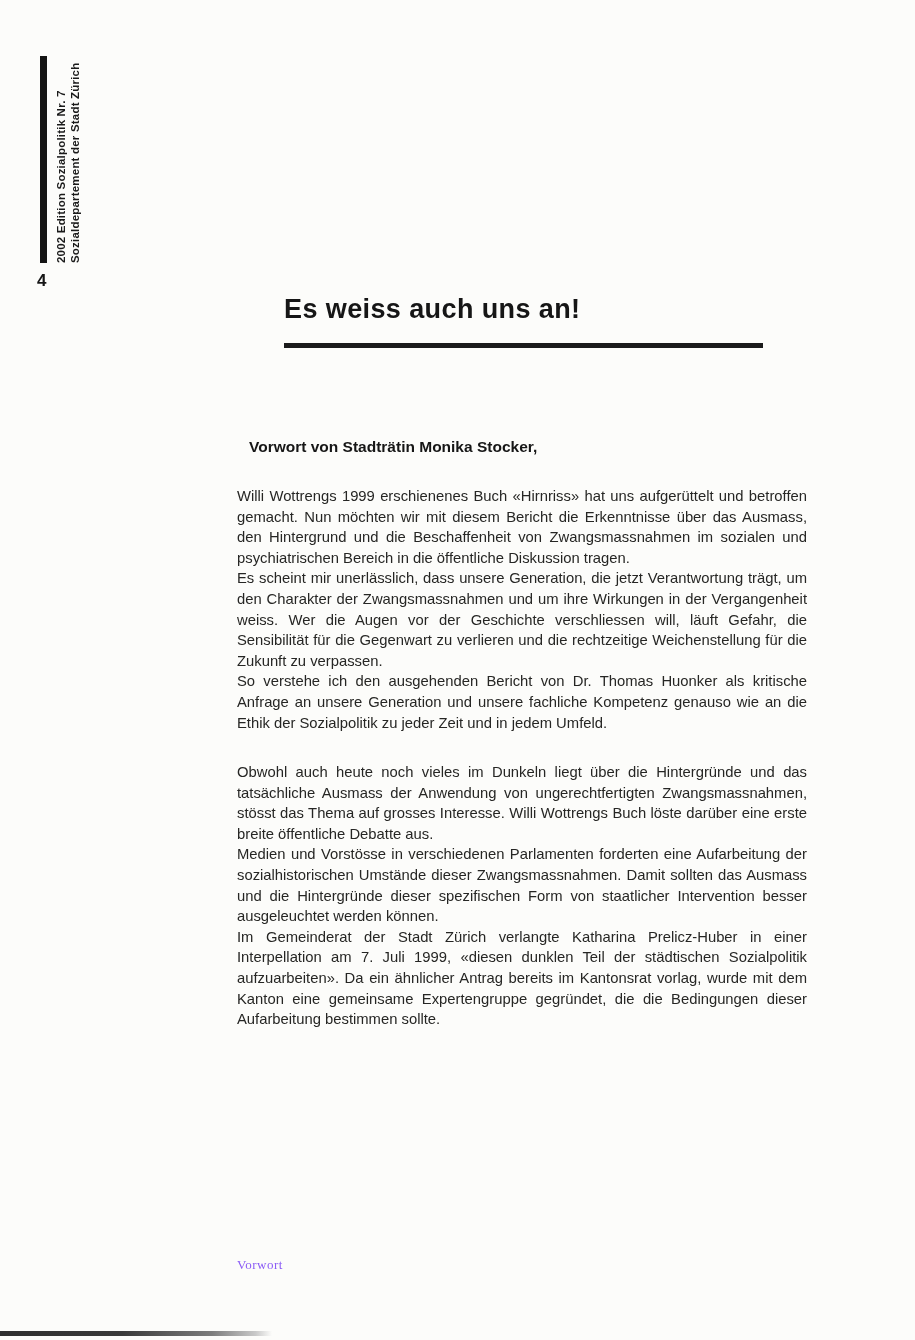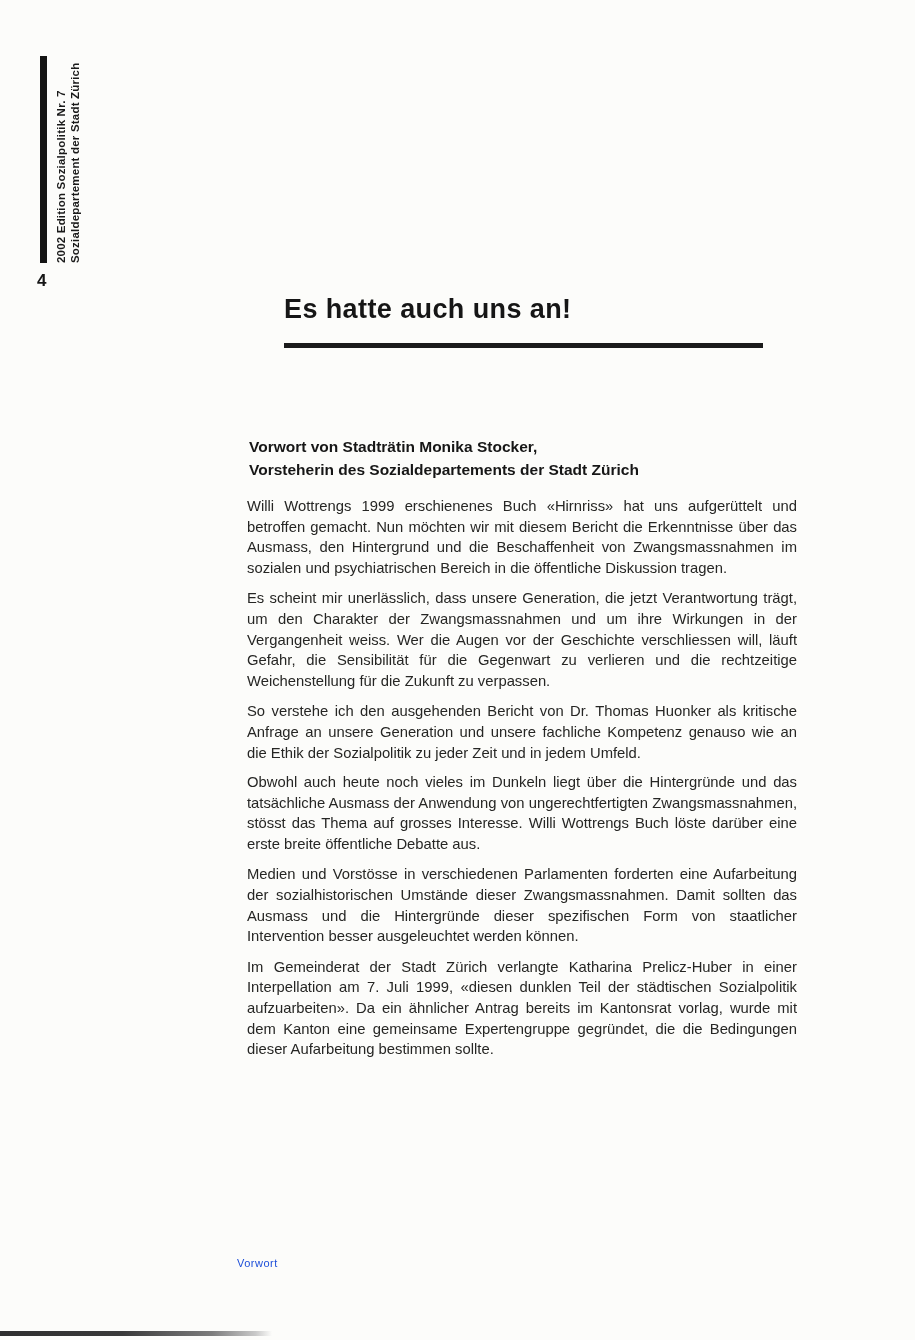--- a/index.html
+++ b/index.html
@@ -85,29 +85,30 @@
     position: absolute;
     left: 237px;
     width: 570px;
     font-size: 14.8px;
     line-height: 20.6px;
     text-align: justify;
     color: #262624;
   }
   .body-block-1 { top: 486px; }
   .body-block-2 { top: 762px; }
-  .body-block p { margin: 10px; }
+  .body-block p { margin: 0; }
   
   .footer-label {
     position: absolute;
     left: 237px;
     top: 1257px;
-    font-size: 11px;
+    font-size: 13px;
     letter-spacing: 0.5px;
-    color: #1d4ed8;
+    color: #8b5cf6;
+    font-family: Liberation Serif, serif;
   }
   
   .bottom-bar {
     position: absolute;
     left: 0;
     top: 1331px;
     width: 272px;
     height: 5px;
     background: linear-gradient(90deg, #2f2f2f 0%, #3a3a3a 45%, #7d7d7d 78%, #c9c9c9 94%, rgba(201,201,201,0) 100%);
   }
@@ -119,26 +120,25 @@
 
   <div class="sidebar-bar"></div>
 
   <div class="sidebar-rotated">
     <span>2002 Edition Sozialpolitik Nr. 7</span>
     <span>Sozialdepartement der Stadt Zürich</span>
   </div>
 
   <div class="page-number">4</div>
 
-  <h1 class="doc-title">Es hatte auch uns an!</h1>
+  <h1 class="doc-title">Es weiss auch uns an!</h1>
   <div class="title-rule"></div>
 
   <h2 class="preface-heading">
     <span>Vorwort von Stadträtin Monika Stocker,</span><br>
-    <span>Vorsteherin des Sozialdepartements der Stadt Zürich</span>
   </h2>
 
   <div class="body-block body-block-1">
     <p>Willi Wottrengs 1999 erschienenes Buch «Hirnriss» hat uns aufgerüttelt und betroffen gemacht. Nun möchten wir mit diesem Bericht die Erkenntnisse über das Ausmass, den Hintergrund und die Beschaffenheit von Zwangsmassnahmen im sozialen und psychiatrischen Bereich in die öffentliche Diskussion tragen.</p>
     <p>Es scheint mir unerlässlich, dass unsere Generation, die jetzt Verantwortung trägt, um den Charakter der Zwangsmassnahmen und um ihre Wirkungen in der Vergangenheit weiss. Wer die Augen vor der Geschichte verschliessen will, läuft Gefahr, die Sensibilität für die Gegenwart zu verlieren und die rechtzeitige Weichenstellung für die Zukunft zu verpassen.</p>
     <p>So verstehe ich den ausgehenden Bericht von Dr. Thomas Huonker als kritische Anfrage an unsere Generation und unsere fachliche Kompetenz genauso wie an die Ethik der Sozialpolitik zu jeder Zeit und in jedem Umfeld.</p>
   </div>
 
   <div class="body-block body-block-2">
     <p>Obwohl auch heute noch vieles im Dunkeln liegt über die Hintergründe und das tatsächliche Ausmass der Anwendung von ungerechtfertigten Zwangsmassnahmen, stösst das Thema auf grosses Interesse. Willi Wottrengs Buch löste darüber eine erste breite öffentliche Debatte aus.</p>

